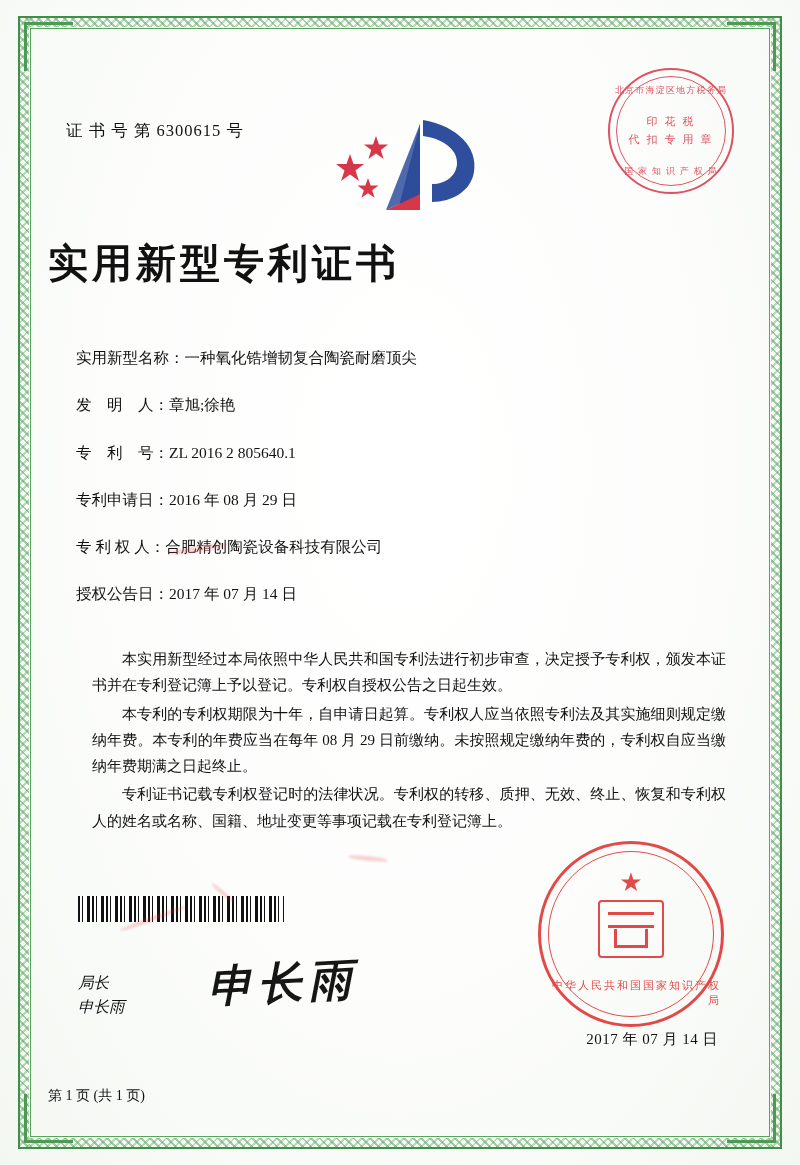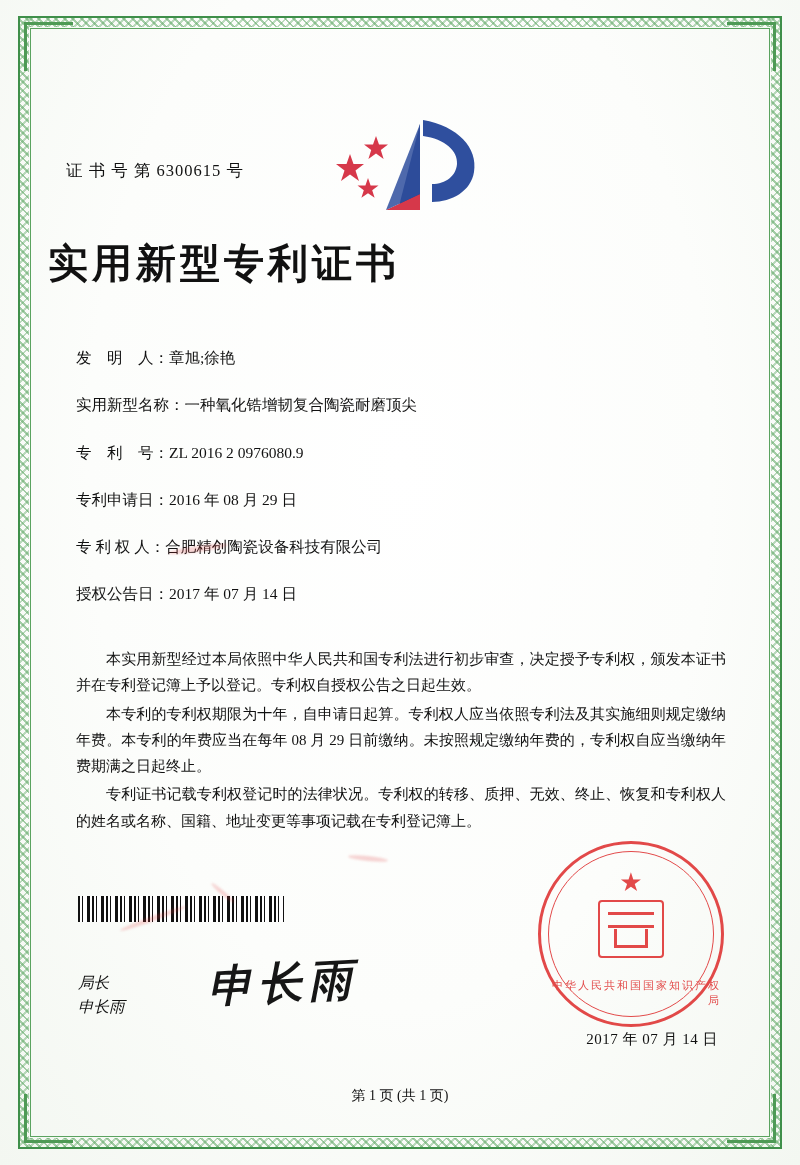--- a/index.html
+++ b/index.html
@@ -74,21 +74,20 @@
     left: 48px; top: 46px; right: 48px; bottom: 46px;
   }
   .cert-no {
     position: absolute;
     left: 18px;
     top: 74px;
     font-size: 16.5px;
     letter-spacing: 1px;
     color: #111;
     font-family: "Liberation Serif", "DejaVu Serif", serif;
-    margin-top: 40px;
   }
   
   .logo {
     position: absolute;
     left: 280px;
     top: 60px;
     width: 160px;
     height: 120px;
   }
   
@@ -167,21 +166,21 @@
     position: absolute;
     left: 28px;
     right: 26px;
     top: 600px;
     font-size: 15px;
     line-height: 1.75;
     color: #111;
     text-align: justify;
   }
   .paragraphs p {
-    margin: 0 0 2px 0;
+    margin: 0 0 2px 16px;
     text-indent: 2em;
   }
 
   
   .barcode {
     position: absolute;
     left: 30px;
     top: 850px;
     width: 206px;
     height: 26px;
@@ -288,21 +287,21 @@
     bottom: 70px;
     font-size: 15px;
     color: #111;
     letter-spacing: .5px;
   }
 
   .footer {
     position: absolute;
     left: 0; right: 0;
     bottom: 14px;
-    text-align: center;
+    text-align: left;
     font-size: 14px;
     color: #111;
   }
 
   
   .smudge {
     position: absolute;
     background: rgba(224, 58, 58, 0.22);
     border-radius: 50%;
     filter: blur(1px);
@@ -336,32 +335,39 @@
         </g>
 
         <path d="M95 14 C130 20 150 42 146 66 C143 85 124 96 104 96 L104 78 C118 78 128 70 129 58 C130 45 117 33 95 30 Z" fill="#2f4f9e"></path>
 
         <path d="M92 18 L92 104 L70 104 Z" fill="#233f86"></path>
         <path d="M92 104 L70 104 L58 104 L92 88 Z" fill="#d6384a"></path>
         <path d="M92 18 L92 88 L58 104 Z" fill="#2f4f9e" opacity="0.85"></path>
       </svg>
     </div>
 
+    <div class="tax-stamp">
+      <div class="inner"></div>
+      <div class="arc-top">北京市海淀区地方税务局</div>
+      <div class="mid1">印 花 税</div>
+      <div class="mid2">代 扣 专 用 章</div>
+      <div class="arc-bottom">国 家 知 识 产 权 局</div>
+    </div>
 
     <div class="title">实用新型专利证书</div>
 
     <div class="fields">
       <div class="field">
+        <span class="lab">实用新型名称：</span><span class="val">一种氧化锆增韧复合陶瓷耐磨顶尖</span>
+      </div>
+      <div class="field">
         <span class="lab">发　明　人：</span><span class="val">章旭;徐艳</span>
       </div>
       <div class="field">
-        <span class="lab">实用新型名称：</span><span class="val">一种氧化锆增韧复合陶瓷耐磨顶尖</span>
-      </div>
-      <div class="field">
-        <span class="lab">专　利　号：</span><span class="val">ZL 2016 2 0976080.9</span>
+        <span class="lab">专　利　号：</span><span class="val">ZL 2016 2 805640.1</span>
       </div>
       <div class="field">
         <span class="lab">专利申请日：</span><span class="val">2016 年 08 月 29 日</span>
       </div>
       <div class="field">
         <span class="lab">专 利 权 人：</span><span class="val">合肥精创陶瓷设备科技有限公司</span>
       </div>
       <div class="field">
         <span class="lab">授权公告日：</span><span class="val">2017 年 07 月 14 日</span>
       </div>

